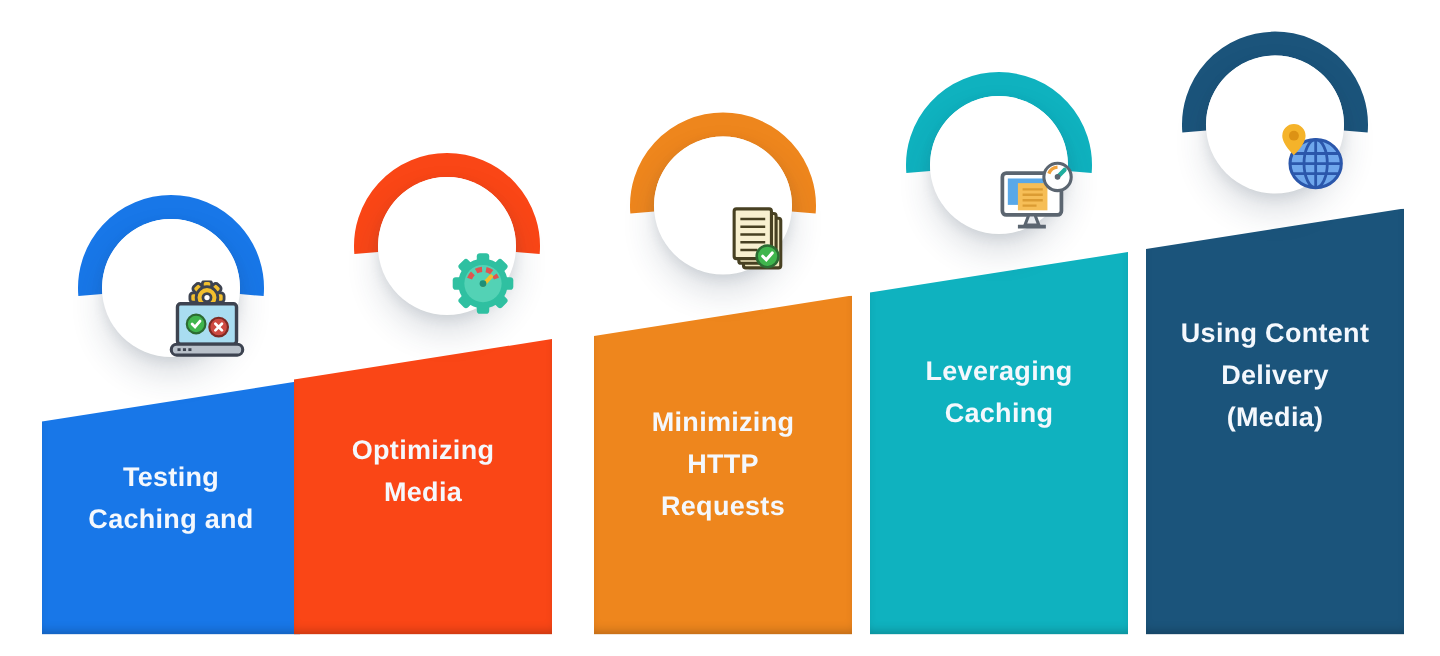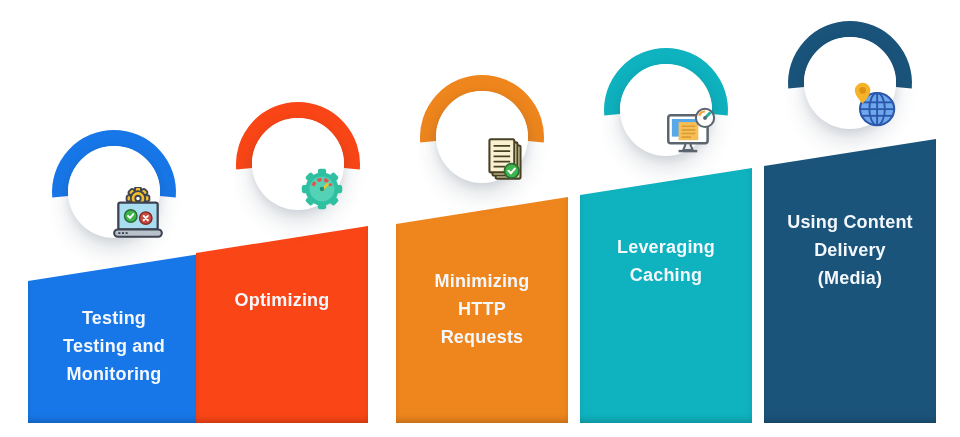--- a/index.html
+++ b/index.html
@@ -42,27 +42,27 @@
   .badge .icon{position:absolute;left:41px;top:41px;}
 </style>
 </head>
 <body>
 
 <div id="canvas">
 
   <div class="col c0" style="--c: #1877E8;">
     <div class="label">
       <div>Testing</div>
-      <div>Testing and</div>
-      <div>Monitoring</div>
+      <div>Caching and</div>
     </div>
   </div>
   <div class="col c1" style="--c: #FA4616;">
     <div class="label">
       <div>Optimizing</div>
+      <div>Media</div>
     </div>
   </div>
   <div class="col c2" style="--c: #EE861D;">
     <div class="label">
       <div>Minimizing</div>
       <div>HTTP</div>
       <div>Requests</div>
     </div>
   </div>
   <div class="col c3" style="--c: #0FB2BF;">

